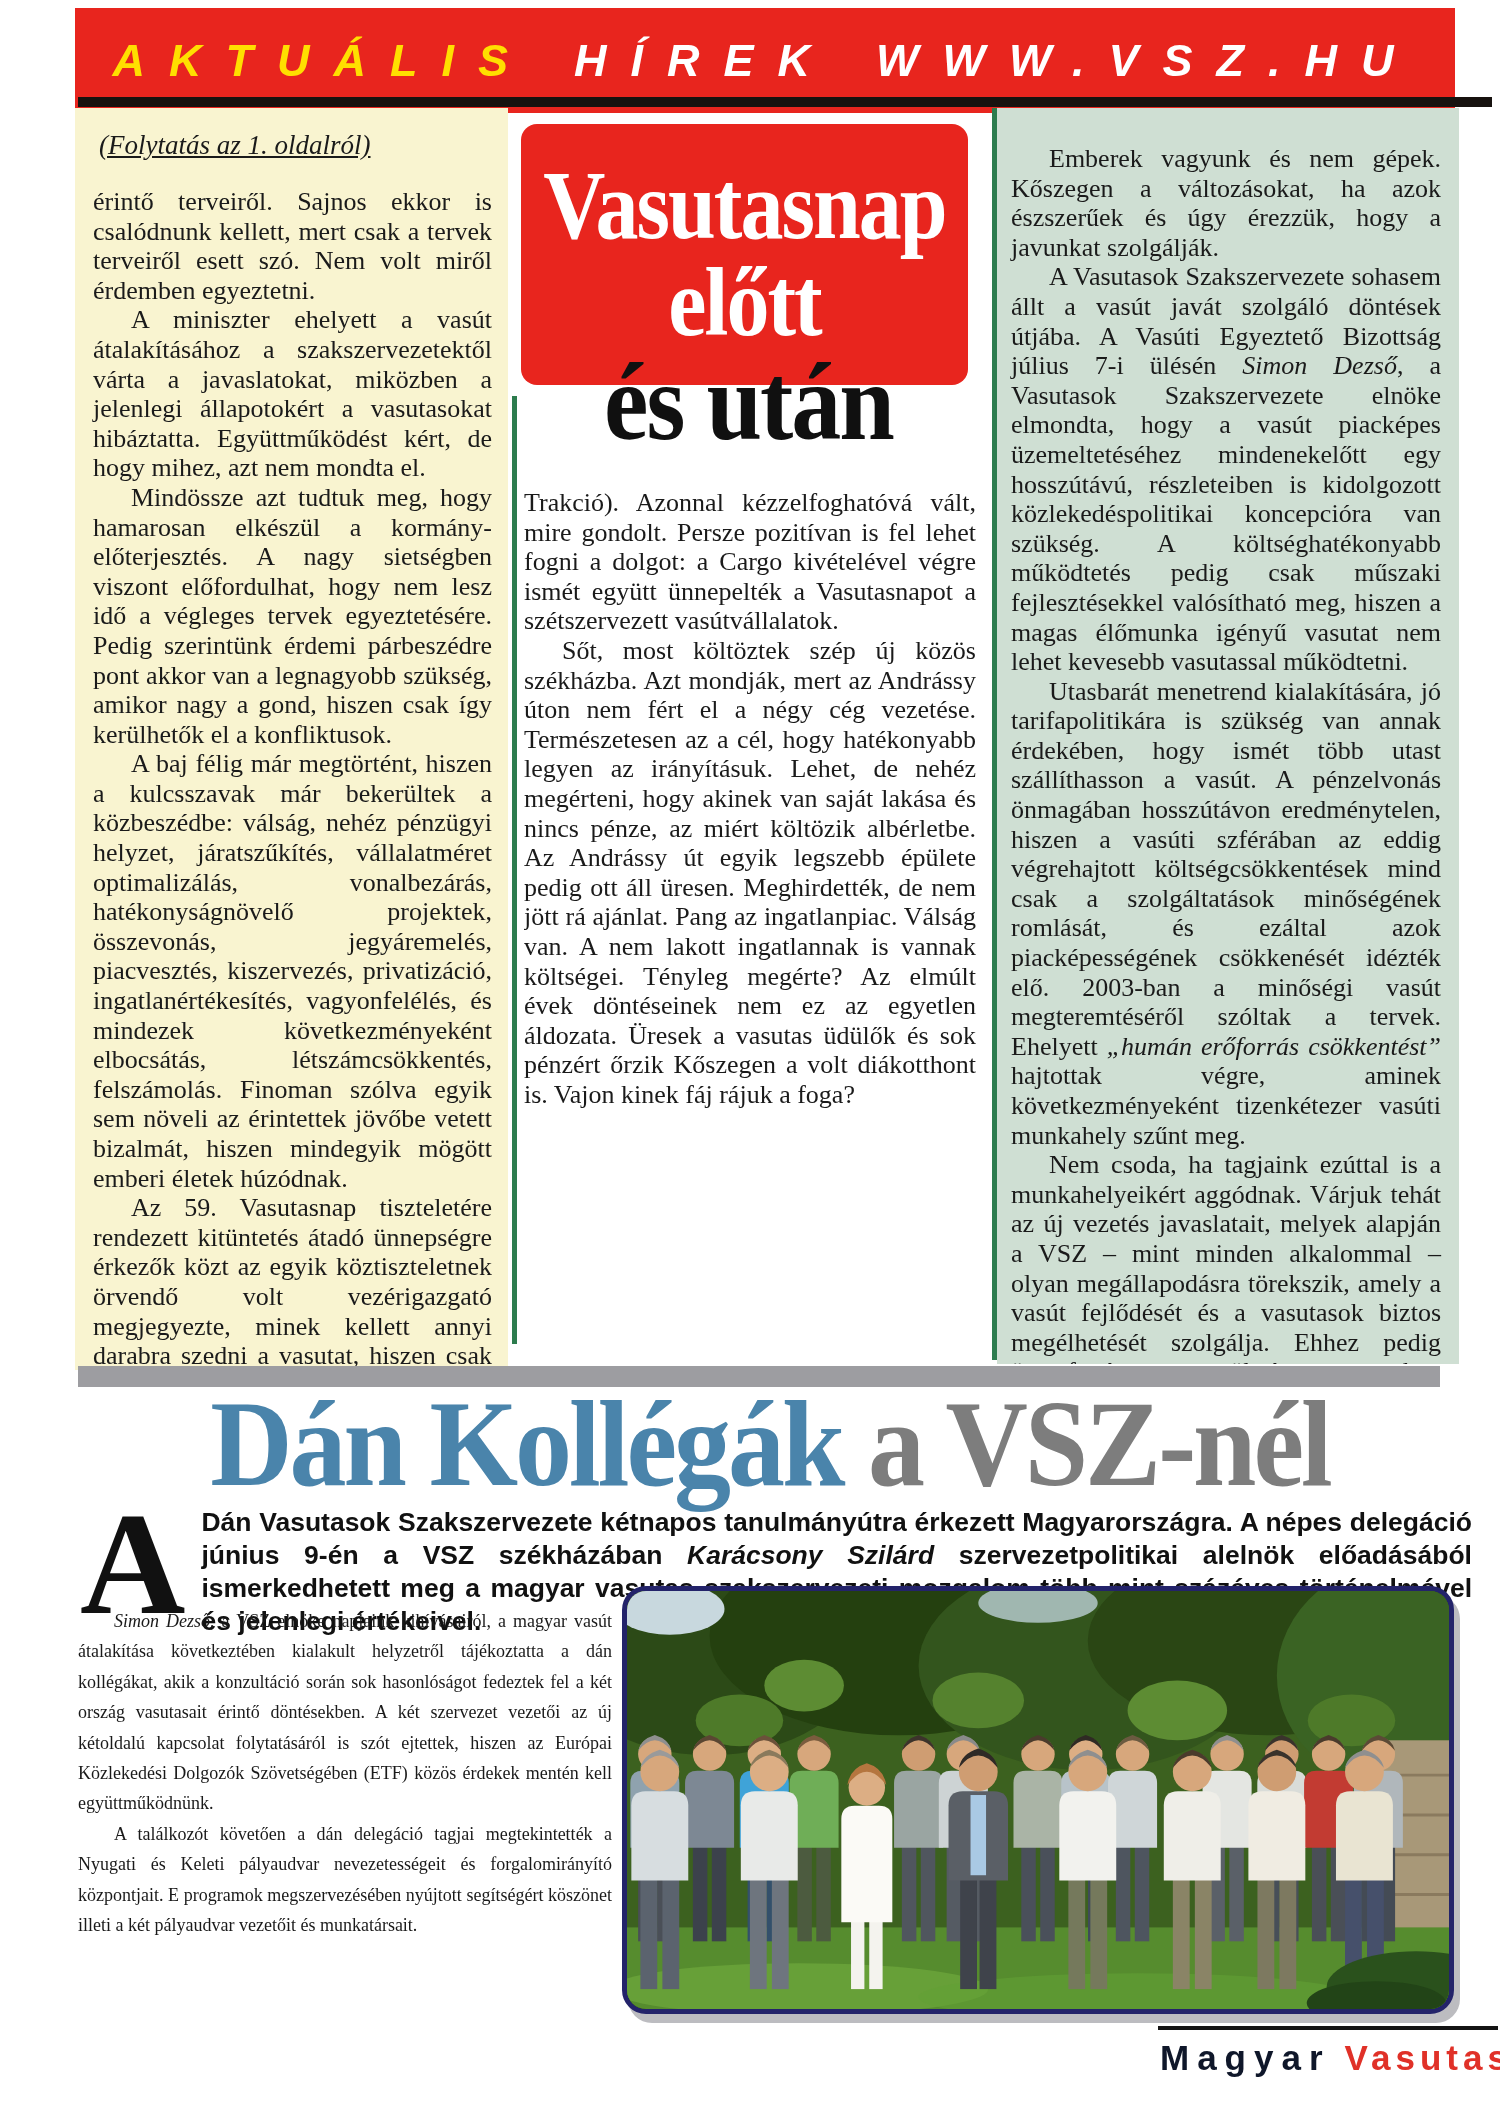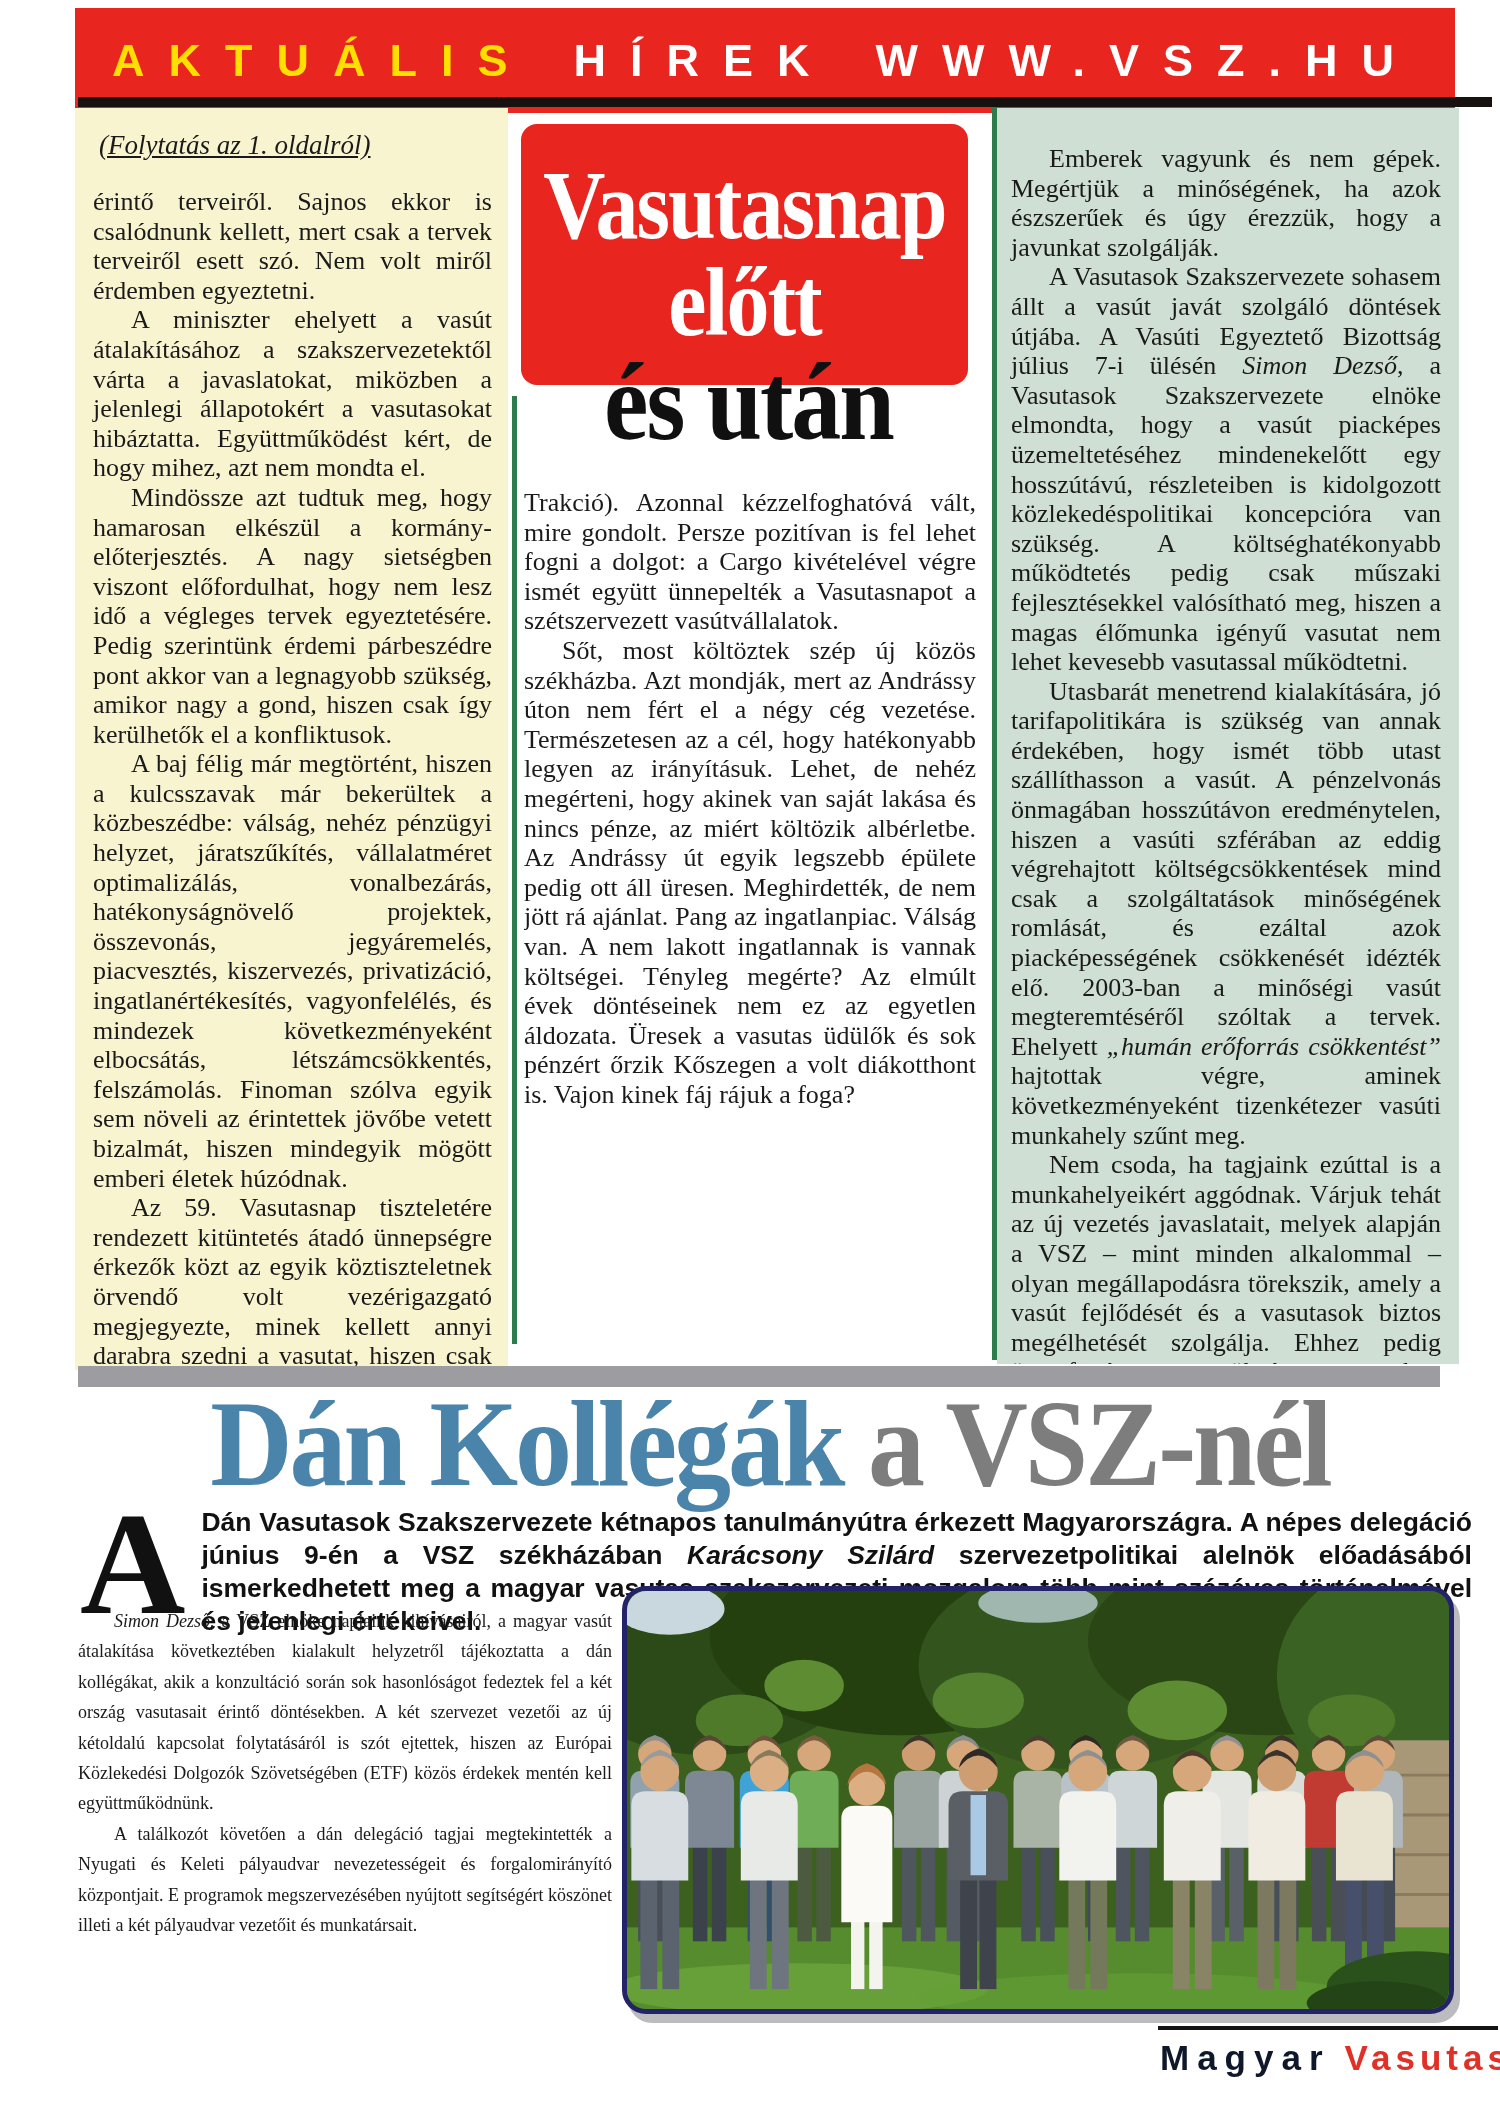--- a/index.html
+++ b/index.html
@@ -2,21 +2,21 @@
 <html lang="hu"><head>
 <meta charset="utf-8">
 <style>
   html,body{margin:0;padding:0;background:#ffffff;}
   .page{position:relative;width:1500px;height:2121px;background:#ffffff;overflow:hidden;
         font-family:"Liberation Serif", serif;color:#1a1a1a;}
 
   
   .banner{position:absolute;left:75px;top:8px;width:1380px;height:105px;background:#e8251e;
           display:flex;align-items:center;justify-content:center;
-          font-family:"Liberation Sans", sans-serif;font-weight:bold;font-size:45px;}
+          font-family:"Liberation Sans", sans-serif;font-weight:bold;font-size:45px;font-style:italic;}
   .b-hl{color:#ffdf00;letter-spacing:24px;margin-right:42px;white-space:nowrap;}
   .b-w{color:#ffffff;letter-spacing:24px;margin-right:42px;white-space:nowrap;text-align:center;}
   .b-w:last-child{margin-right:0;}
   .black-rule{position:absolute;left:78px;top:97px;width:1414px;height:10px;background:#17120f;}
 
   
   .col-left{position:absolute;left:75px;top:108px;width:433px;height:1262px;background:#f9f4d0;
             box-sizing:border-box;padding:14px 16px 0 18px;overflow:hidden;}
   .note{font-style:italic;text-decoration:underline;font-size:27px;margin:8px 0 26px 6px;}
   .bp{margin:0;font-size:26px;line-height:29.6px;text-align:justify;text-indent:38px;hyphens:auto;}
@@ -99,21 +99,21 @@
     <div class="vb-l1">előtt</div>
   </div>
   <div class="vb-after">és után</div>
 
   <section class="col-mid">
     <p class="bp noind">Trakció). Azonnal kézzelfoghatóvá vált, mire gondolt. Persze pozitívan is fel lehet fogni a dolgot: a Cargo kivételével végre ismét együtt ünnepelték a Vasutasnapot a szétszervezett vasútvállalatok.</p>
     <p class="bp">Sőt, most költöztek szép új közös székházba. Azt mondják, mert az Andrássy úton nem fért el a négy cég vezetése. Természetesen az a cél, hogy hatékonyabb legyen az irányításuk. Lehet, de nehéz megérteni, hogy akinek van saját lakása és nincs pénze, az miért költözik albérletbe. Az Andrássy út egyik legszebb épülete pedig ott áll üresen. Meghirdették, de nem jött rá ajánlat. Pang az ingatlanpiac. Válság van. A nem lakott ingatlannak is vannak költségei. Tényleg megérte? Az elmúlt évek döntéseinek nem ez az egyetlen áldozata. Üresek a vasutas üdülők és sok pénzért őrzik Kőszegen a volt diákotthont is. Vajon kinek fáj rájuk a foga?</p>
   </section>
 
   <section class="col-right">
-    <p class="bp">Emberek vagyunk és nem gépek. Megértjük a minőségének, ha azok észszerűek és úgy érezzük, hogy a javunkat szolgálják.</p>
+    <p class="bp">Emberek vagyunk és nem gépek. Kőszegen a változásokat, ha azok észszerűek és úgy érezzük, hogy a javunkat szolgálják.</p>
     <p class="bp"><span>A Vasutasok Szakszervezete sohasem állt a vasút javát szolgáló döntések útjába. A Vasúti Egyeztető Bizottság július 7-i ülésén </span><span class="it">Simon Dezső</span><span>, a Vasutasok Szakszervezete elnöke elmondta, hogy a vasút piacképes üzemeltetéséhez mindenekelőtt egy hosszútávú, részleteiben is kidolgozott közlekedéspolitikai koncepcióra van szükség. A költséghatékonyabb működtetés pedig csak műszaki fejlesztésekkel valósítható meg, hiszen a magas élőmunka igényű vasutat nem lehet kevesebb vasutassal működtetni.</span></p>
     <p class="bp"><span>Utasbarát menetrend kialakítására, jó tarifapolitikára is szükség van annak érdekében, hogy ismét több utast szállíthasson a vasút. A pénzelvonás önmagában hosszútávon eredménytelen, hiszen a vasúti szférában az eddig végrehajtott költségcsökkentések mind csak a szolgáltatások minőségének romlását, és ezáltal azok piacképességének csökkenését idézték elő. 2003-ban a minőségi vasút megteremtéséről szóltak a tervek. Ehelyett </span><span class="it">„humán erőforrás csökkentést”</span><span> hajtottak végre, aminek következményeként tizenkétezer vasúti munkahely szűnt meg.</span></p>
     <p class="bp">Nem csoda, ha tagjaink ezúttal is a munkahelyeikért aggódnak. Várjuk tehát az új vezetés javaslatait, melyek alapján a VSZ – mint minden alkalommal – olyan megállapodásra törekszik, amely a vasút fejlődését és a vasutasok biztos megélhetését szolgálja. Ehhez pedig összefogásra van szükség, nem csak a Vasutasnapon, hanem az azt követő hétköznapokban is.</p>
 
   </section>
 
   <div class="shadow-bar"></div>
 
   <h1 class="feat-title"><span class="t-blue">Dán Kollégák</span><span class="t-gray"> a VSZ-nél</span></h1>
 

